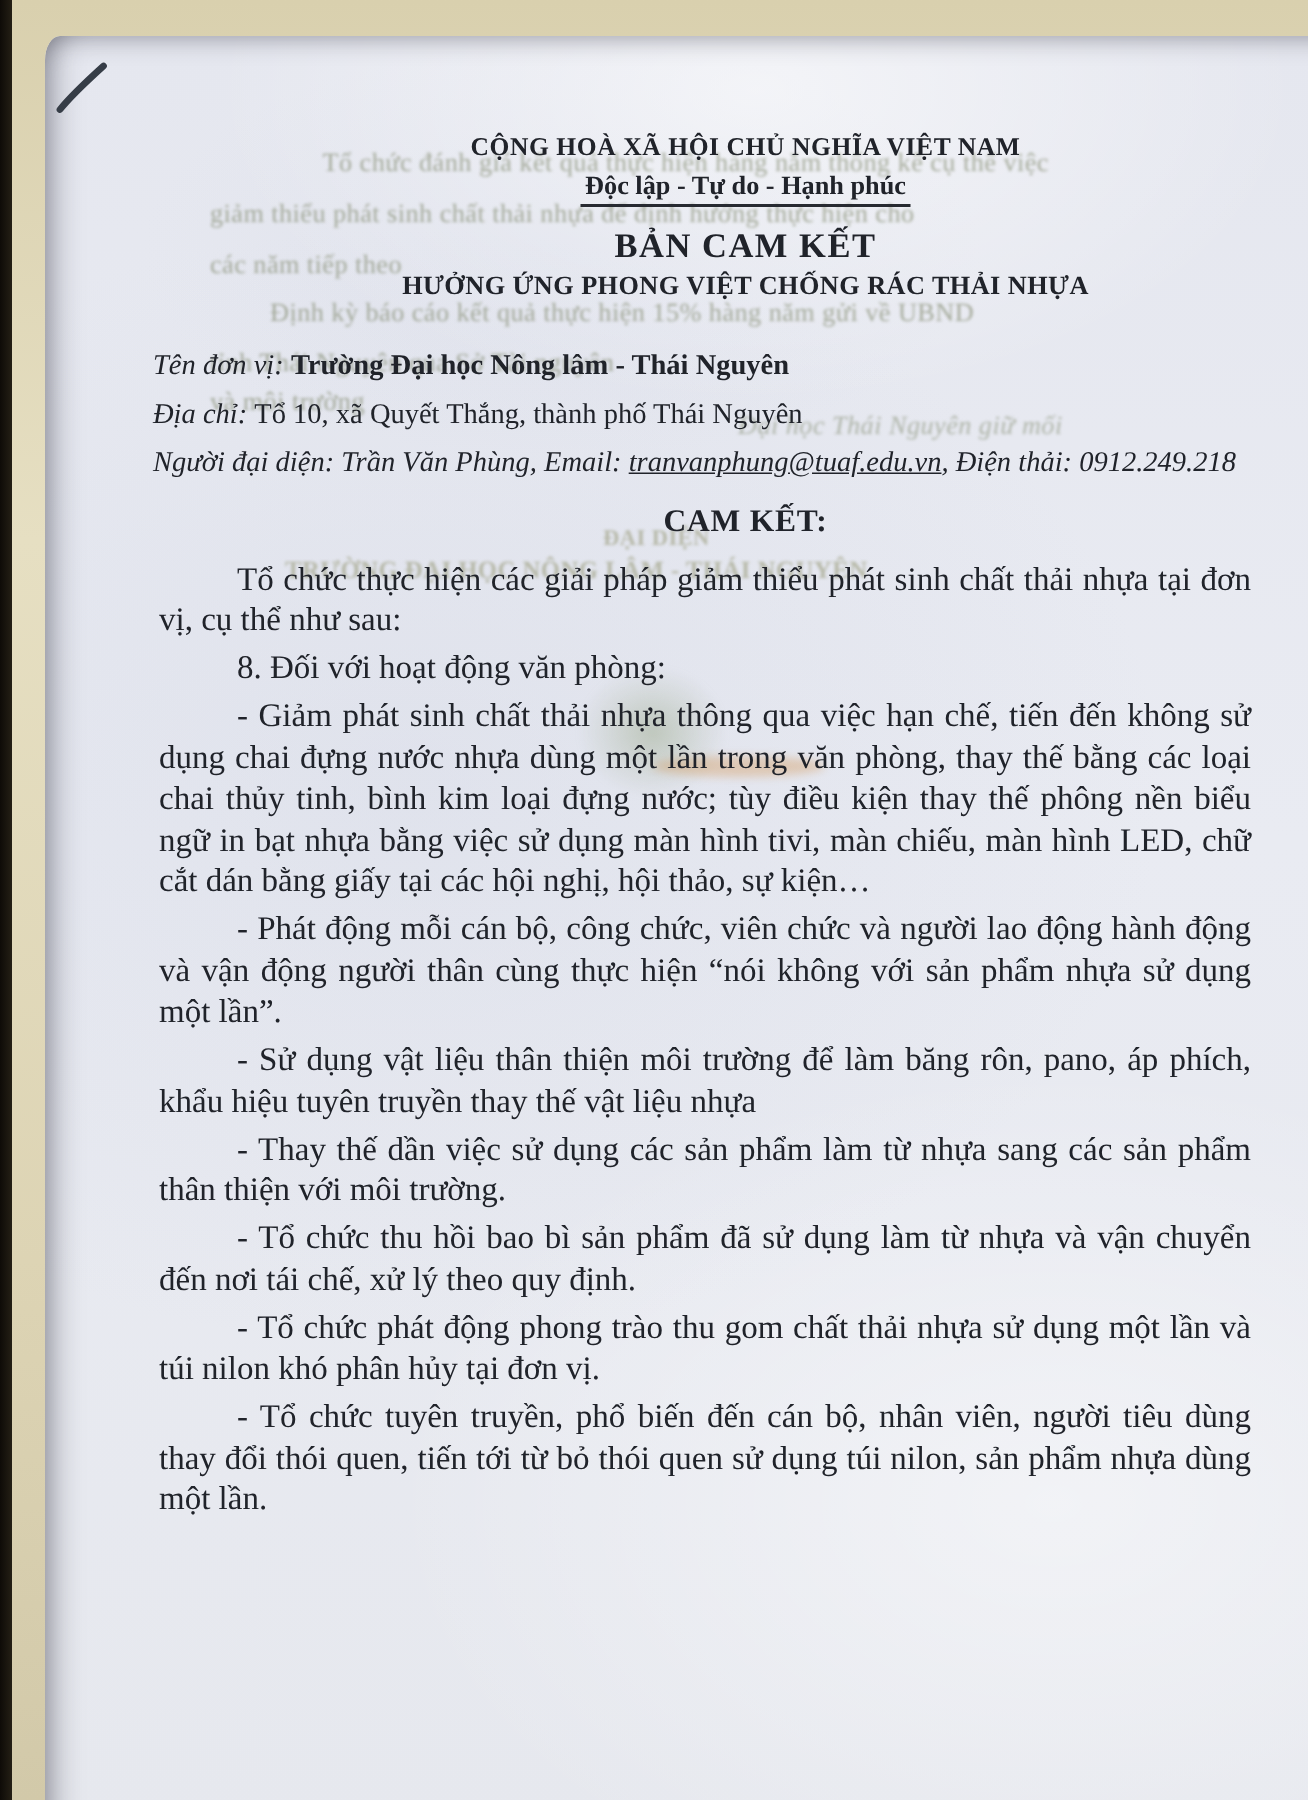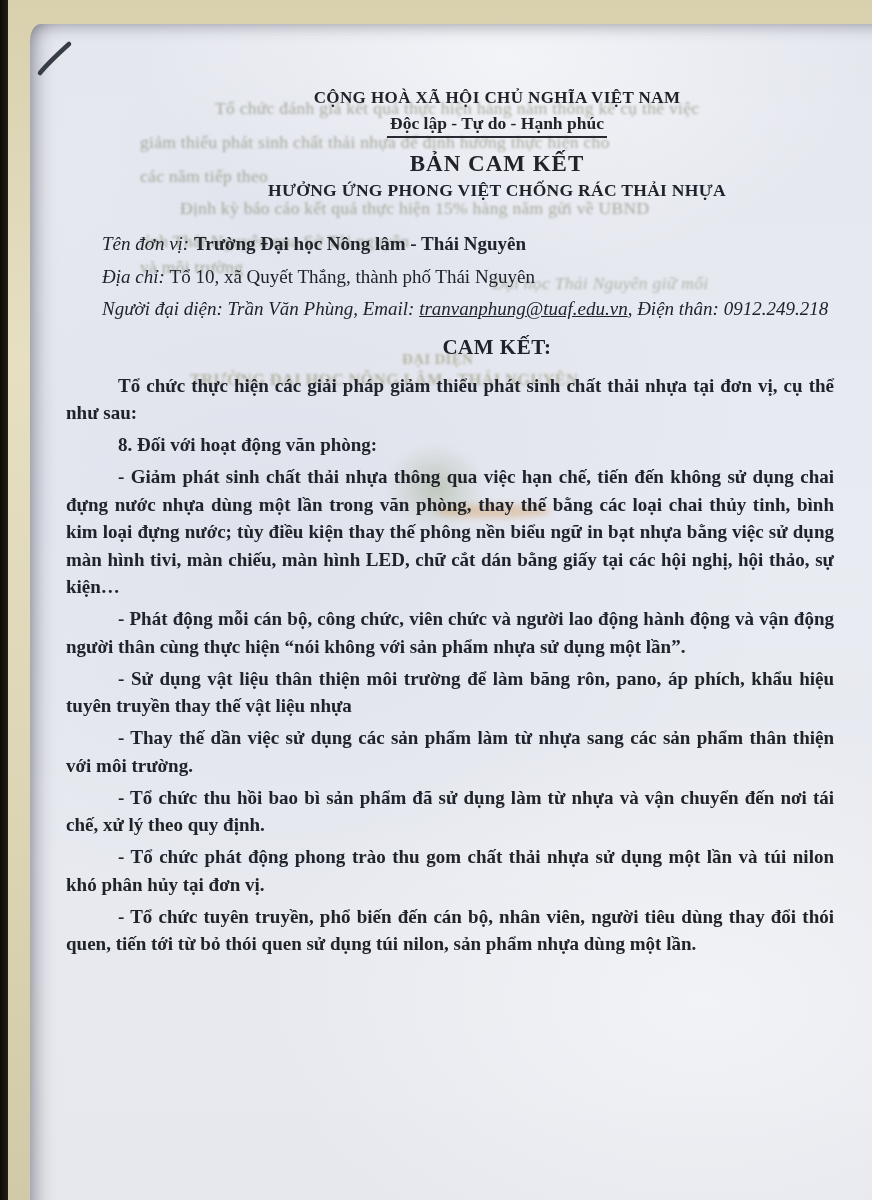--- a/index.html
+++ b/index.html
@@ -59,21 +59,21 @@
   .meta p{margin:0;}
   .lbl{font-style:italic;}
   .lbl:after{content:" ";}
   .meta .unit-v{font-weight:bold;}
   .rep-line{font-style:italic;}
   .email-u{text-decoration:underline;}
 
   .commit-heading{margin-top:9px;font-weight:bold;font-size:21px;letter-spacing:0.5px;}
 
   
-  .body-text{margin:12px 58px 0 36px;font-size:19px;line-height:27.5px;text-align:justify;font-weight:bold;}
+  .body-text{margin:12px 58px 0 76px;font-size:22px;line-height:27.5px;text-align:justify;}
   .body-text p{margin:0 0 4.5px 0;text-indent:52px;}
 </style>
 </head>
 <body>
 
 <div class="scan">
   <div class="edge-black"></div>
 
   <div class="paper">
 
@@ -107,21 +107,21 @@
 
       <div class="meta">
         <p>
           <span class="lbl">Tên đơn vị:</span><span class="unit-v">Trường Đại học Nông lâm - Thái Nguyên</span>
         </p>
         <p>
           <span class="lbl">Địa chỉ:</span><span>Tổ 10, xã Quyết Thắng, thành phố Thái Nguyên</span>
         </p>
         <p class="rep-line">
           <span class="lbl">Người đại diện:</span><span>Trần Văn Phùng,</span>
-          <span class="lbl">Email:</span><span class="email-u">tranvanphung@tuaf.edu.vn</span><span class="lbl">, Điện thân:</span><span>0912.249.218</span>
+          <span class="lbl">Email:</span><span class="email-u">tranvanphung@tuaf.edu.vn</span><span class="lbl">, Điện thải:</span><span>0912.249.218</span>
         </p>
       </div>
 
       <div class="center-col">
         <div class="commit-heading">CAM KẾT:</div>
       </div>
 
       <div class="body-text">
         <p>Tổ chức thực hiện các giải pháp giảm thiểu phát sinh chất thải nhựa tại đơn vị, cụ thể như sau:</p>
         <p>8. Đối với hoạt động văn phòng:</p>

